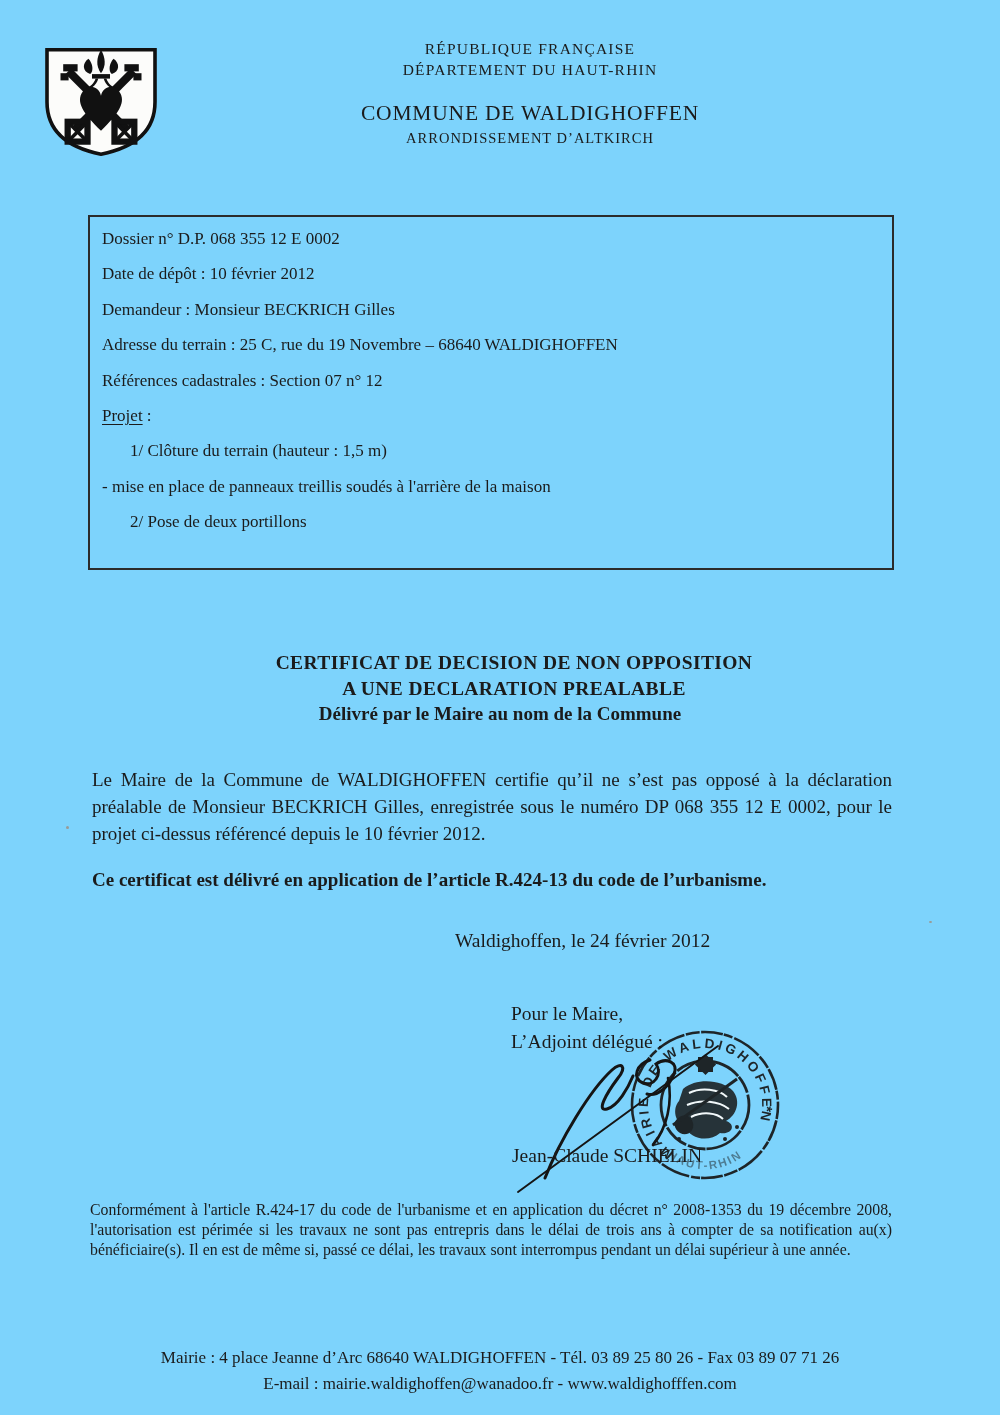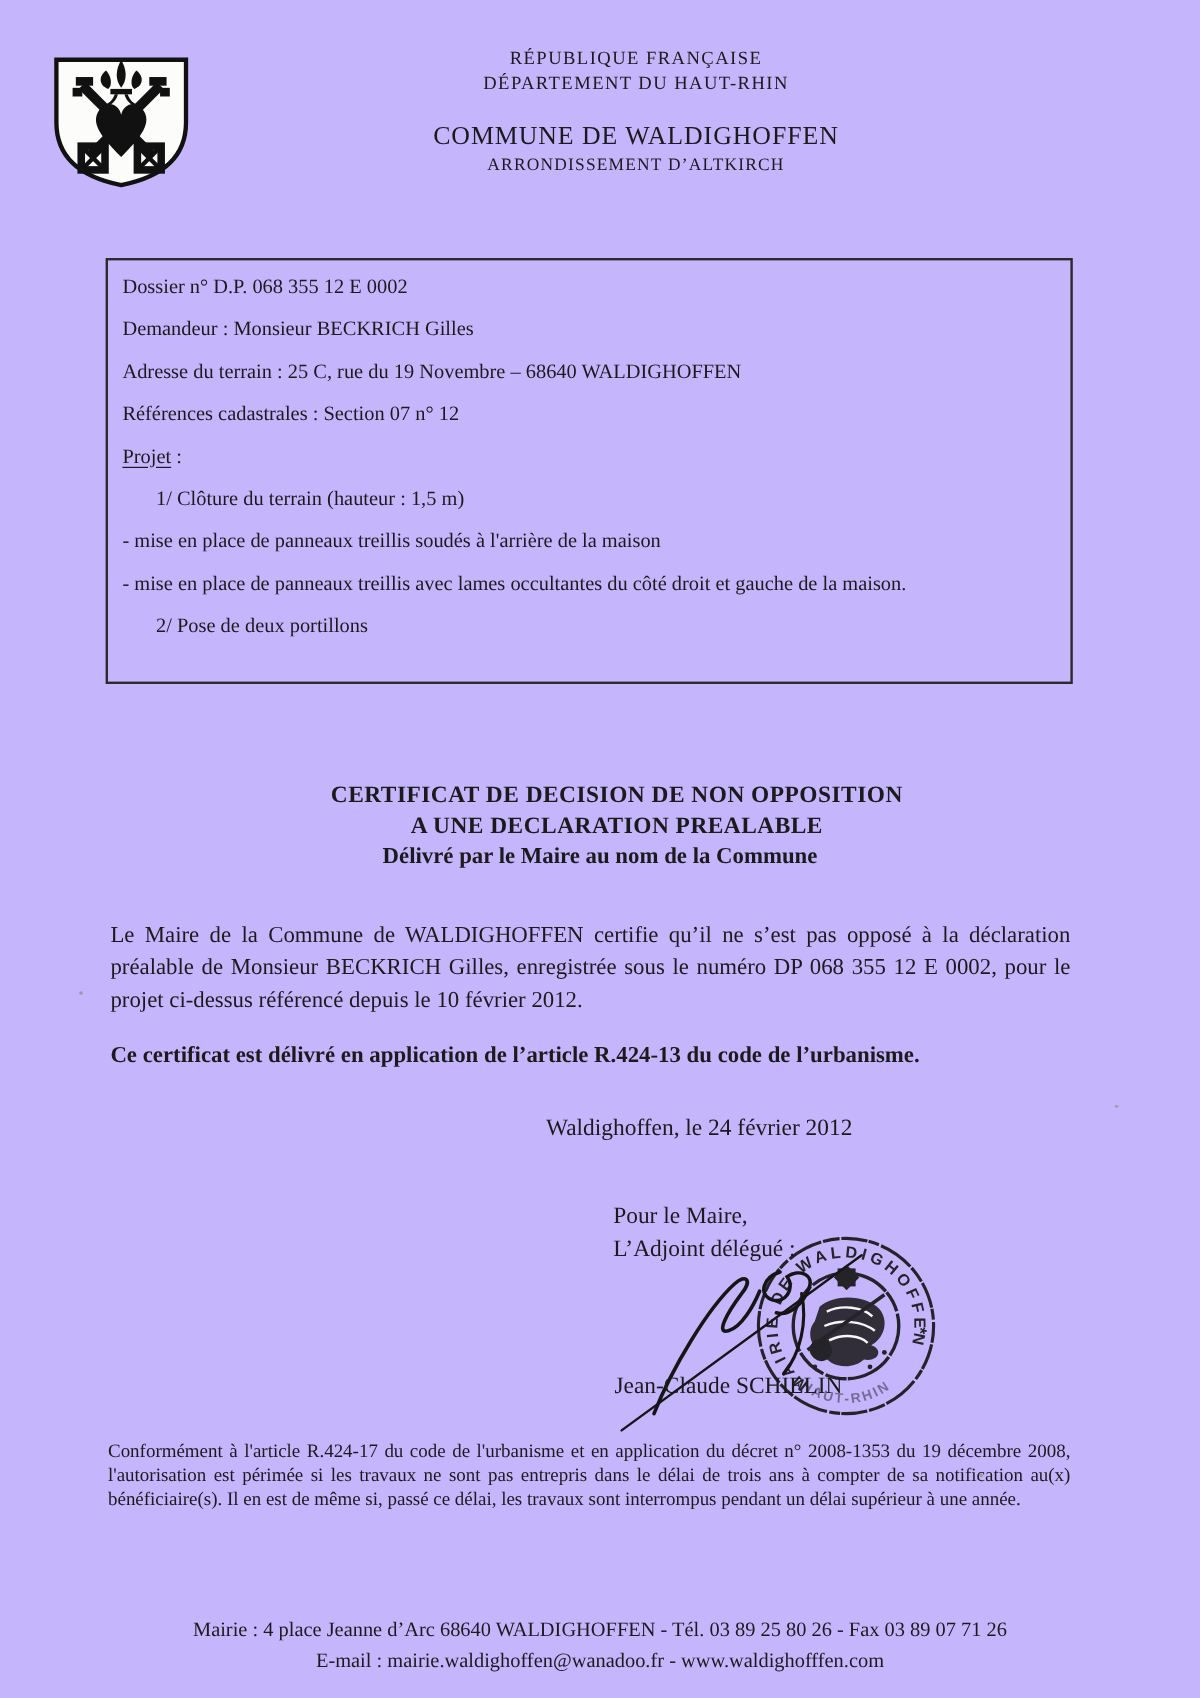--- a/index.html
+++ b/index.html
@@ -1,18 +1,18 @@
 <!DOCTYPE html>
 <html><head>
 <meta charset="utf-8">
 <style>
   html,body{margin:0;padding:0;background:#e9e9e9;}
   .page{
     position:relative;width:1000px;height:1415px;margin:0 auto;
-    background:#c4b5fd;color:#1b1b1b;
+    background:#7dd3fc;color:#1b1b1b;
     font-family:"Liberation Serif", serif;
     overflow:hidden;
   }
   
   .crest{position:absolute;left:38px;top:42px;width:126px;height:120px;}
   .header-text{position:absolute;left:170px;top:38px;width:720px;text-align:center;line-height:1.38;}
   .h-small{font-size:15.5px;letter-spacing:1.2px;}
   .h-big{font-size:21.5px;letter-spacing:0.8px;margin-top:18px;}
   .h-sub{font-size:14.5px;letter-spacing:1px;}
   
@@ -90,27 +90,27 @@
 
   <div class="header-text">
     <div class="h-small">RÉPUBLIQUE FRANÇAISE</div>
     <div class="h-small">DÉPARTEMENT DU HAUT-RHIN</div>
     <div class="h-big">COMMUNE DE WALDIGHOFFEN</div>
     <div class="h-sub">ARRONDISSEMENT D’ALTKIRCH</div>
   </div>
 
   <section class="dossier-box">
     <div class="box-row">Dossier n° D.P. 068 355 12 E 0002</div>
+    <div class="box-row">Date de dépôt : 10 février 2012</div>
     <div class="box-row">Demandeur : Monsieur BECKRICH Gilles</div>
     <div class="box-row">Adresse du terrain : 25 C, rue du 19 Novembre – 68640 WALDIGHOFFEN</div>
     <div class="box-row">Références cadastrales : Section 07 n° 12</div>
     <div class="box-row"><span class="u">Projet</span><span> :</span></div>
     <div class="box-row indent">1/ Clôture du terrain (hauteur : 1,5 m)</div>
     <div class="box-row">- mise en place de panneaux treillis soudés à l'arrière de la maison</div>
-    <div class="box-row">- mise en place de panneaux treillis avec lames occultantes du côté droit et gauche de la maison.</div>
     <div class="box-row indent">2/ Pose de deux portillons</div>
   </section>
 
   <div class="title-block">
     <div class="t1">CERTIFICAT DE DECISION DE NON OPPOSITION</div>
     <div class="t2">A UNE DECLARATION PREALABLE</div>
     <div class="t3">Délivré par le Maire au nom de la Commune</div>
   </div>
 
   <p class="body-par p1">Le Maire de la Commune de WALDIGHOFFEN certifie qu’il ne s’est pas opposé à la déclaration préalable de Monsieur BECKRICH Gilles, enregistrée sous le numéro DP 068 355 12 E 0002, pour le projet ci-dessus référencé depuis le 10 février 2012.</p>

